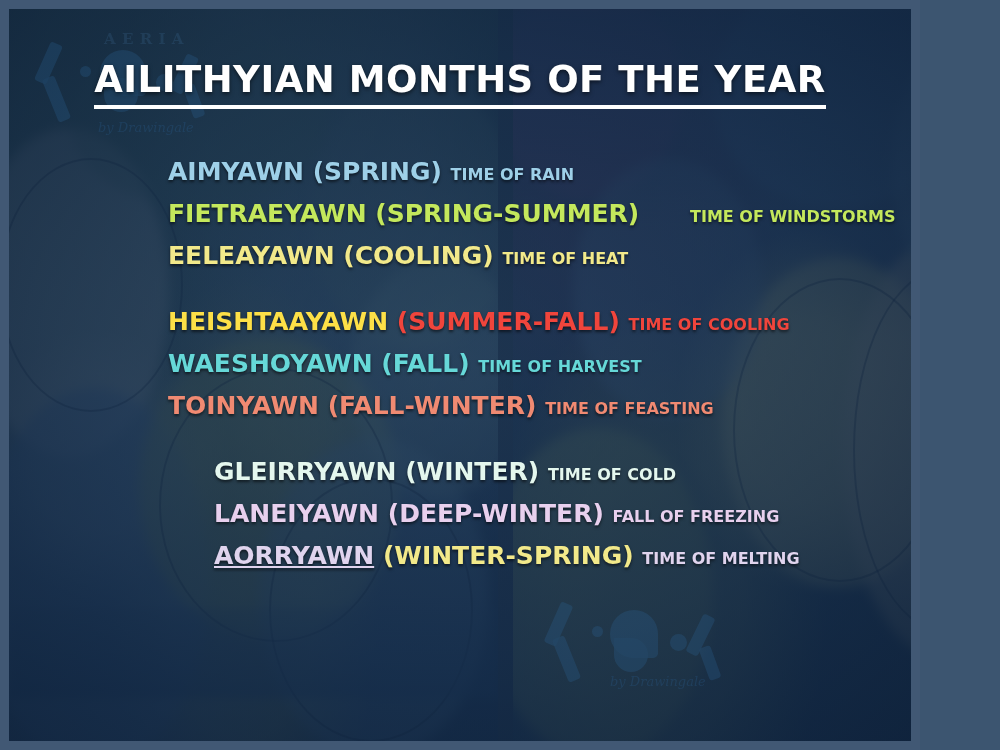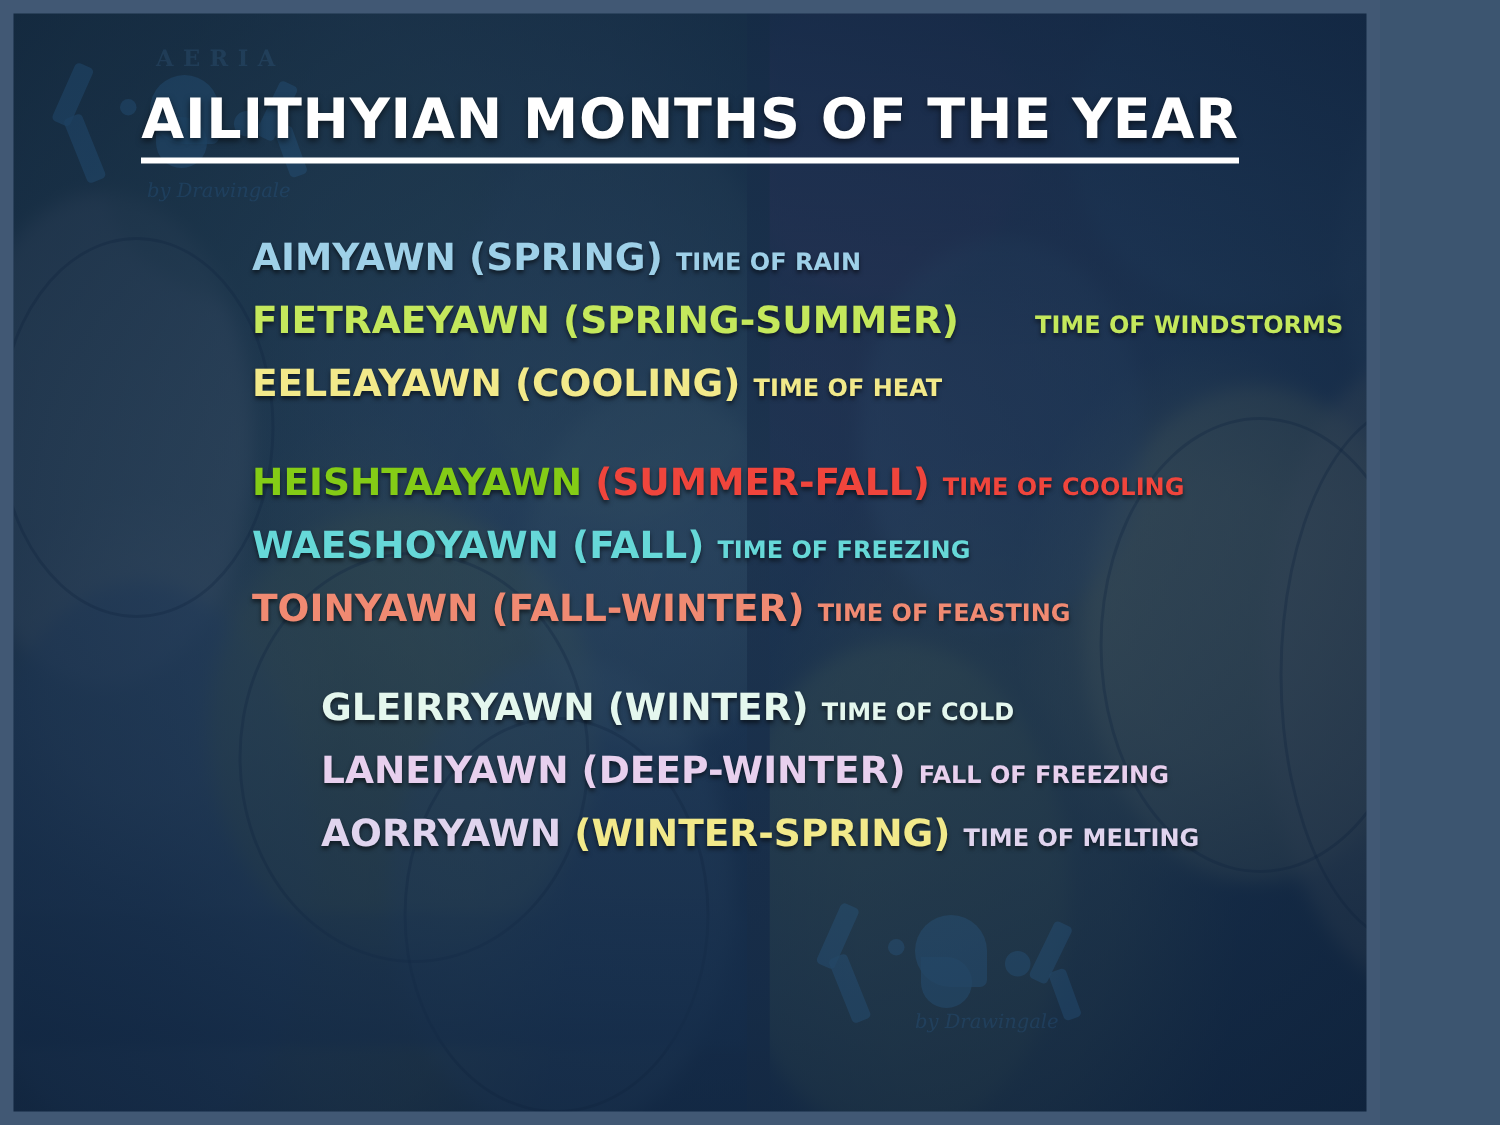--- a/index.html
+++ b/index.html
@@ -192,25 +192,25 @@
       <span class="ul">AILITHYIAN MONTHS OF THE YEAR</span>
     </div>
 
     <div class="months" id="months">
         <div class="group">
           <div class="month-line"><span class="m-name" style="color: rgb(158, 208, 232);">AIMYAWN</span> <span class="m-season" style="color: rgb(158, 208, 232);">(SPRING)</span> <span class="m-desc" style="color: rgb(158, 208, 232);">TIME OF RAIN</span></div>
           <div class="month-line"><span class="m-name" style="color: rgb(196, 232, 92);">FIETRAEYAWN</span> <span class="m-season" style="color: rgb(196, 232, 92);">(SPRING-SUMMER)</span> <span class="m-desc" style="color: rgb(196, 232, 92); margin-left: 42px;">TIME OF WINDSTORMS</span></div>
           <div class="month-line"><span class="m-name" style="color: rgb(242, 233, 138);">EELEAYAWN</span> <span class="m-season" style="color: rgb(242, 233, 138);">(COOLING)</span> <span class="m-desc" style="color: rgb(242, 233, 138);">TIME OF HEAT</span></div>
         </div>
         <div class="group">
-          <div class="month-line"><span class="m-name" style="color: #84cc16;">HEISHTAAYAWN</span> <span class="m-season" style="color: rgb(240, 69, 60);">(SUMMER-FALL)</span> <span class="m-desc" style="color: rgb(240, 69, 60);">TIME OF COOLING</span></div>
-          <div class="month-line"><span class="m-name" style="color: rgb(102, 216, 216);">WAESHOYAWN</span> <span class="m-season" style="color: rgb(102, 216, 216);">(FALL)</span> <span class="m-desc" style="color: rgb(102, 216, 216);">TIME OF FREEZING</span></div>
+          <div class="month-line"><span class="m-name" style="color: #fde047;">HEISHTAAYAWN</span> <span class="m-season" style="color: rgb(240, 69, 60);">(SUMMER-FALL)</span> <span class="m-desc" style="color: rgb(240, 69, 60);">TIME OF COOLING</span></div>
+          <div class="month-line"><span class="m-name" style="color: rgb(102, 216, 216);">WAESHOYAWN</span> <span class="m-season" style="color: rgb(102, 216, 216);">(FALL)</span> <span class="m-desc" style="color: rgb(102, 216, 216);">TIME OF HARVEST</span></div>
           <div class="month-line"><span class="m-name" style="color: rgb(240, 138, 114);">TOINYAWN</span> <span class="m-season" style="color: rgb(240, 138, 114);">(FALL-WINTER)</span> <span class="m-desc" style="color: rgb(240, 138, 114);">TIME OF FEASTING</span></div>
         </div>
         <div class="group">
           <div class="month-line"><span class="m-name" style="color: rgb(228, 247, 238);">GLEIRRYAWN</span> <span class="m-season" style="color: rgb(228, 247, 238);">(WINTER)</span> <span class="m-desc" style="color: rgb(228, 247, 238);">TIME OF COLD</span></div>
           <div class="month-line"><span class="m-name" style="color: rgb(232, 208, 238);">LANEIYAWN</span> <span class="m-season" style="color: rgb(232, 208, 238);">(DEEP-WINTER)</span> <span class="m-desc" style="color: rgb(232, 208, 238);">FALL OF FREEZING</span></div>
-          <div class="month-line"><span class="m-name" style="color: rgb(224, 212, 238);">AORRYAWN</span> <span class="m-season" style="color: rgb(242, 233, 138);">(WINTER-SPRING)</span> <span class="m-desc" style="color: rgb(224, 212, 238);">TIME OF MELTING</span></div>
+          <div class="month-line"><span class="m-name" style="color: rgb(224, 212, 238); text-decoration: underline;">AORRYAWN</span> <span class="m-season" style="color: rgb(242, 233, 138);">(WINTER-SPRING)</span> <span class="m-desc" style="color: rgb(224, 212, 238);">TIME OF MELTING</span></div>
         </div>
       </div>
 
   </div>
 </div>
 
 </body></html>

